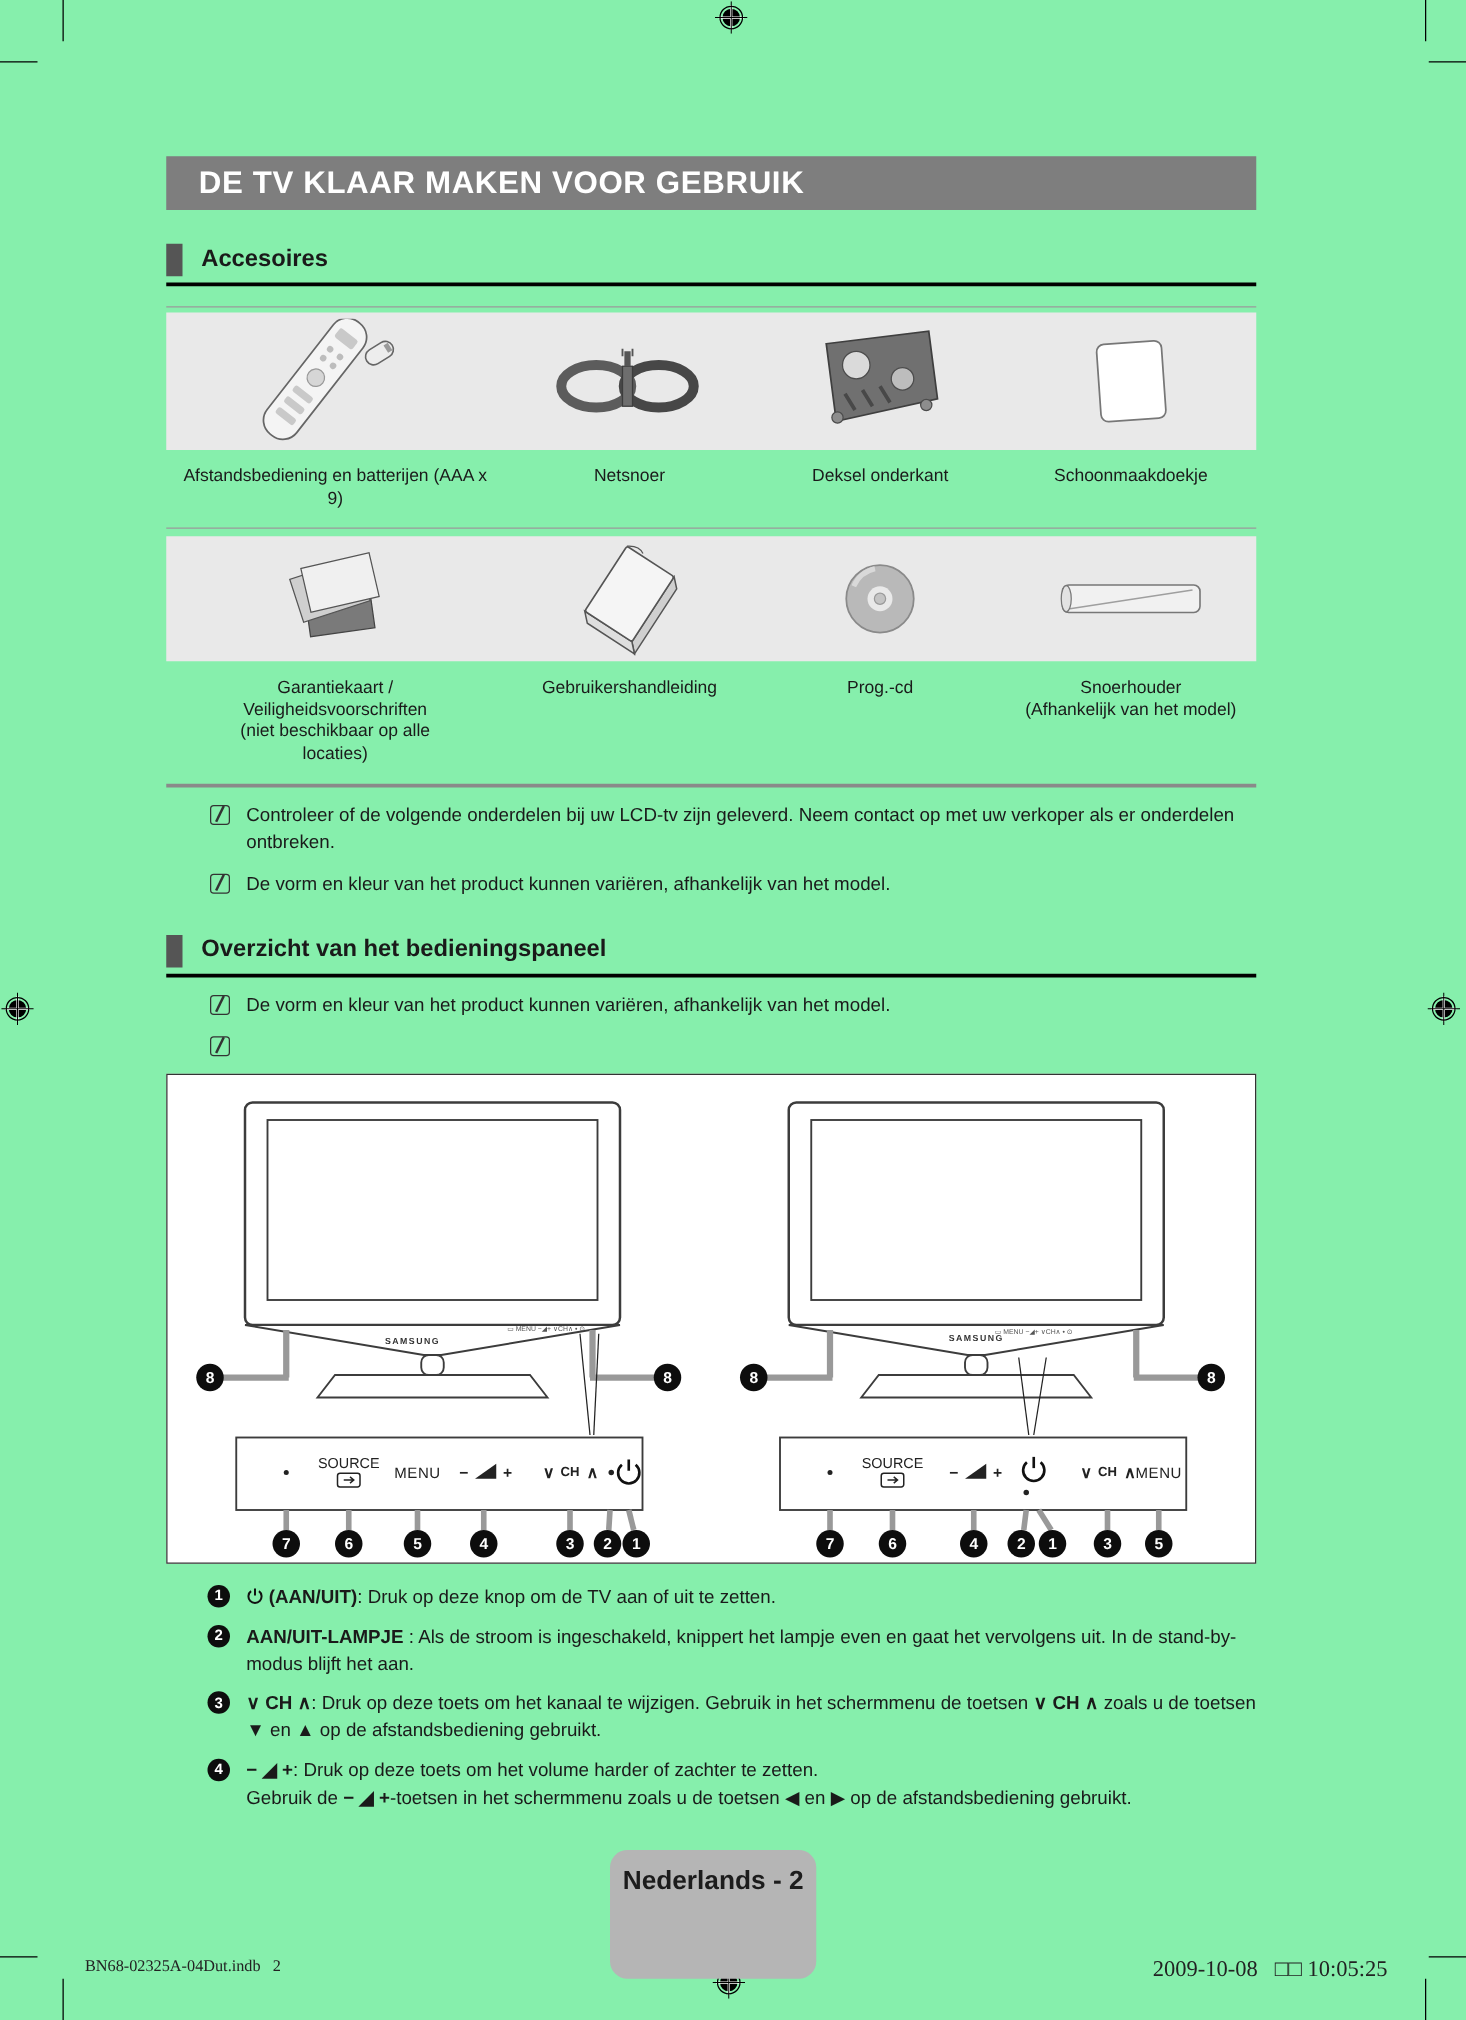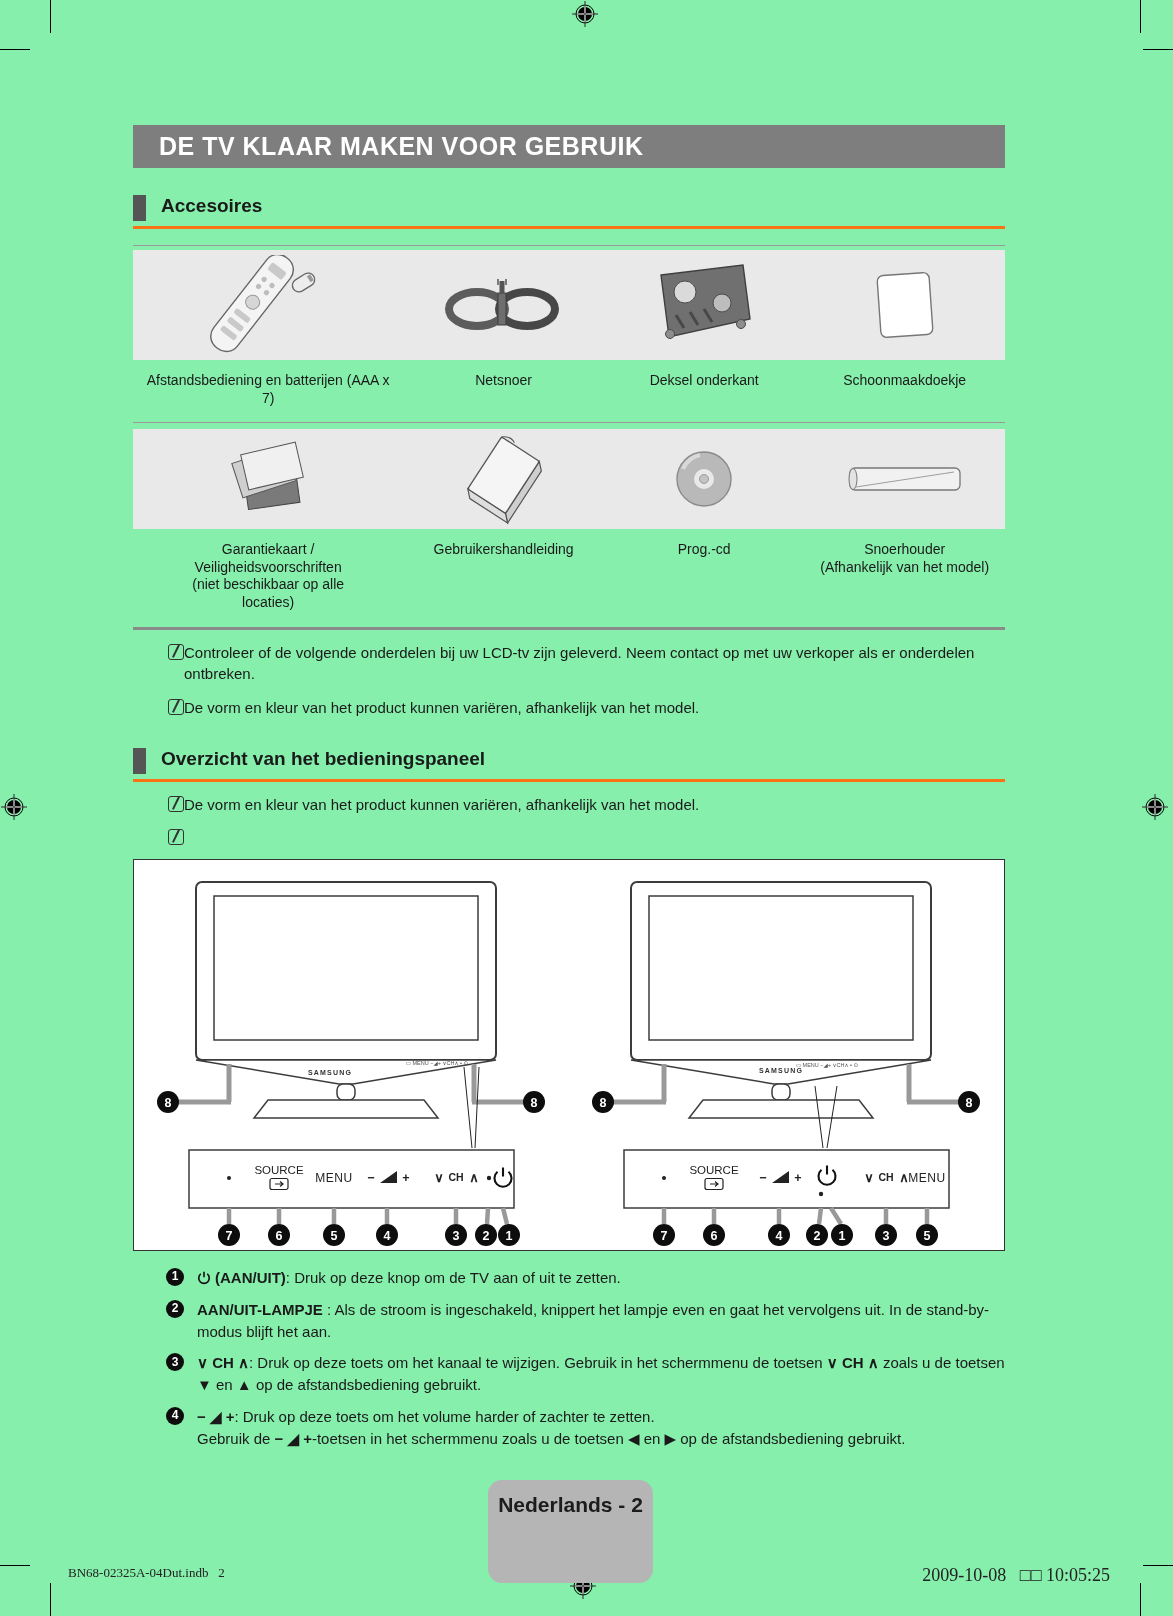--- a/index.html
+++ b/index.html
@@ -5,35 +5,35 @@
   html,body{margin:0;padding:0;background:#fff;}
   .page{position:relative;width:1173px;height:1616px;background:#86efac;overflow:hidden;
         font-family:"Liberation Sans",sans-serif;color:#1a1a1a;}
   
   .cropmark{position:absolute;background:#000;}
   .regmark{position:absolute;width:26px;height:26px;}
   
   .content{position:absolute;left:133px;top:0;width:872px;}
   .title-bar{margin-top:125px;background:#7e7e7e;color:#fff;font-size:25px;font-weight:bold;
              letter-spacing:.5px;padding:7px 10px 7px 26px;}
-  .sec-head{margin-top:27px;display:flex;align-items:flex-start;gap:15px;
-            border-bottom:3px solid #f97316;padding-bottom:5px;}
+  .sec-head{margin-top:27px;display:flex;align-items:center;gap:15px;
+            border-bottom:3px solid #000000;padding-bottom:5px;}
   .sec-head .sq{width:13px;height:26px;background:#555;flex:0 0 auto;}
   .sec-head .txt{font-size:19px;font-weight:bold;line-height:1.2;}
   
   .acc-table{margin-top:16px;border-top:1px solid #9a9a9a;border-bottom:3px solid #8a8a8a;padding-bottom:3px;}
   .acc-grid{display:grid;grid-template-columns:31% 23% 23% 23%;}
   .acc-img-row{background:#e9e9e9;align-items:center;justify-items:center;margin-top:4px;}
   .acc-img-row.r1{height:110px;}
   .acc-img-row.r2{height:100px;}
   .acc-label-row{padding:12px 0 13px;}
   .acc-label{font-size:14px;text-align:center;white-space:pre-line;line-height:1.25;align-self:start;justify-self:center;max-width:95%;}
   .acc-divider{border-top:1px solid #9a9a9a;margin-top:2px;}
   
-  .note{display:flex;margin:12px 0 0 35px;font-size:15px;line-height:1.42;padding-right:4px;}
+  .note{display:flex;gap:13px;margin:12px 0 0 35px;font-size:15px;line-height:1.42;padding-right:4px;}
   .note-icon{flex:0 0 auto;width:14px;height:14px;border:1.4px solid #333;border-radius:3px;position:relative;margin-top:2px;}
   .note-icon::after{content:"";position:absolute;left:6px;top:-1px;width:1.6px;height:14px;background:#333;transform:rotate(26deg);}
   
   .figure{margin-top:14px;border:1px solid #333;height:390px;display:flex;background:#fff;}
   .figure svg{display:block;}
   svg text{font-family:"Liberation Sans",sans-serif;}
   
   .legend{margin-top:16px;}
   .legend-item{display:flex;gap:13px;margin:10px 0 0 33px;font-size:15px;line-height:1.45;}
   .ball{flex:0 0 auto;width:18px;height:18px;border-radius:50%;background:#0d0d0d;color:#fff;
@@ -137,21 +137,21 @@
           <circle cx="73" cy="42" r="9" fill="#bdbdbd" stroke="#4c4c4c"></circle>
           <path d="M27,54 l8,13 M41,51 l8,13 M55,48 l8,13" stroke="#484848" stroke-width="3"></path>
           <circle cx="21" cy="73" r="4.5" fill="#8d8d8d" stroke="#4c4c4c"></circle>
           <circle cx="92" cy="63" r="4.5" fill="#8d8d8d" stroke="#4c4c4c"></circle>
         </svg>
         <svg width="70" height="76" viewBox="0 0 70 76">
           <rect x="9" y="7" width="52" height="62" rx="6" fill="#fff" stroke="#777" stroke-width="1.4" transform="rotate(-4 35 38)"></rect>
         </svg>
       </div>
       <div class="acc-grid acc-label-row">
-        <div class="acc-label">Afstandsbediening en batterijen (AAA x 7)</div>
+        <div class="acc-label">Afstandsbediening en batterijen (AAA x 9)</div>
         <div class="acc-label">Netsnoer</div>
         <div class="acc-label">Deksel onderkant</div>
         <div class="acc-label">Schoonmaakdoekje</div>
       </div>
       <div class="acc-divider"></div>
       <div class="acc-grid acc-img-row r2" style="margin-top:6px;">
         <svg width="112" height="86" viewBox="0 0 112 86">
           <rect x="34" y="38" width="52" height="32" fill="#7a7a7a" stroke="#444" transform="rotate(-8 60 54)"></rect>
           <rect x="24" y="18" width="56" height="36" fill="#cfcfcf" stroke="#555" transform="rotate(-18 52 36)"></rect>
           <rect x="32" y="12" width="56" height="36" fill="#f0f0f0" stroke="#555" transform="rotate(-13 60 30)"></rect>

